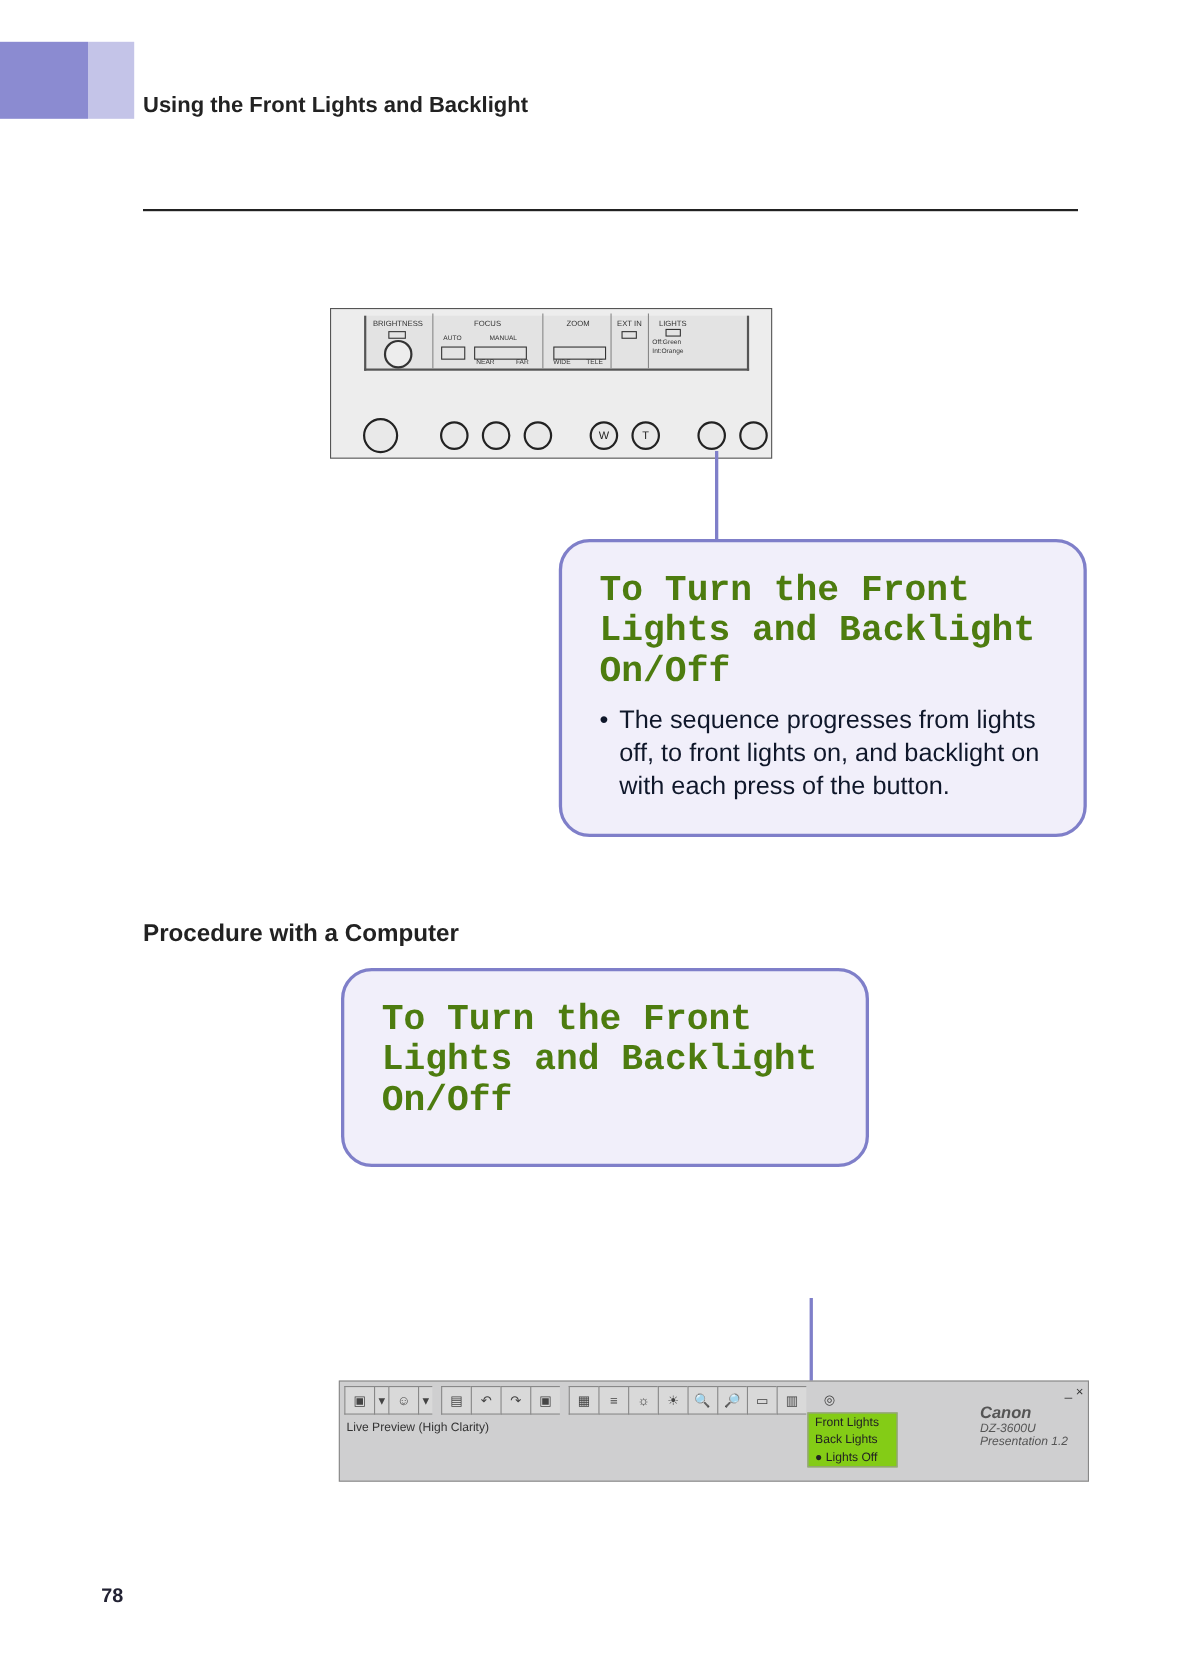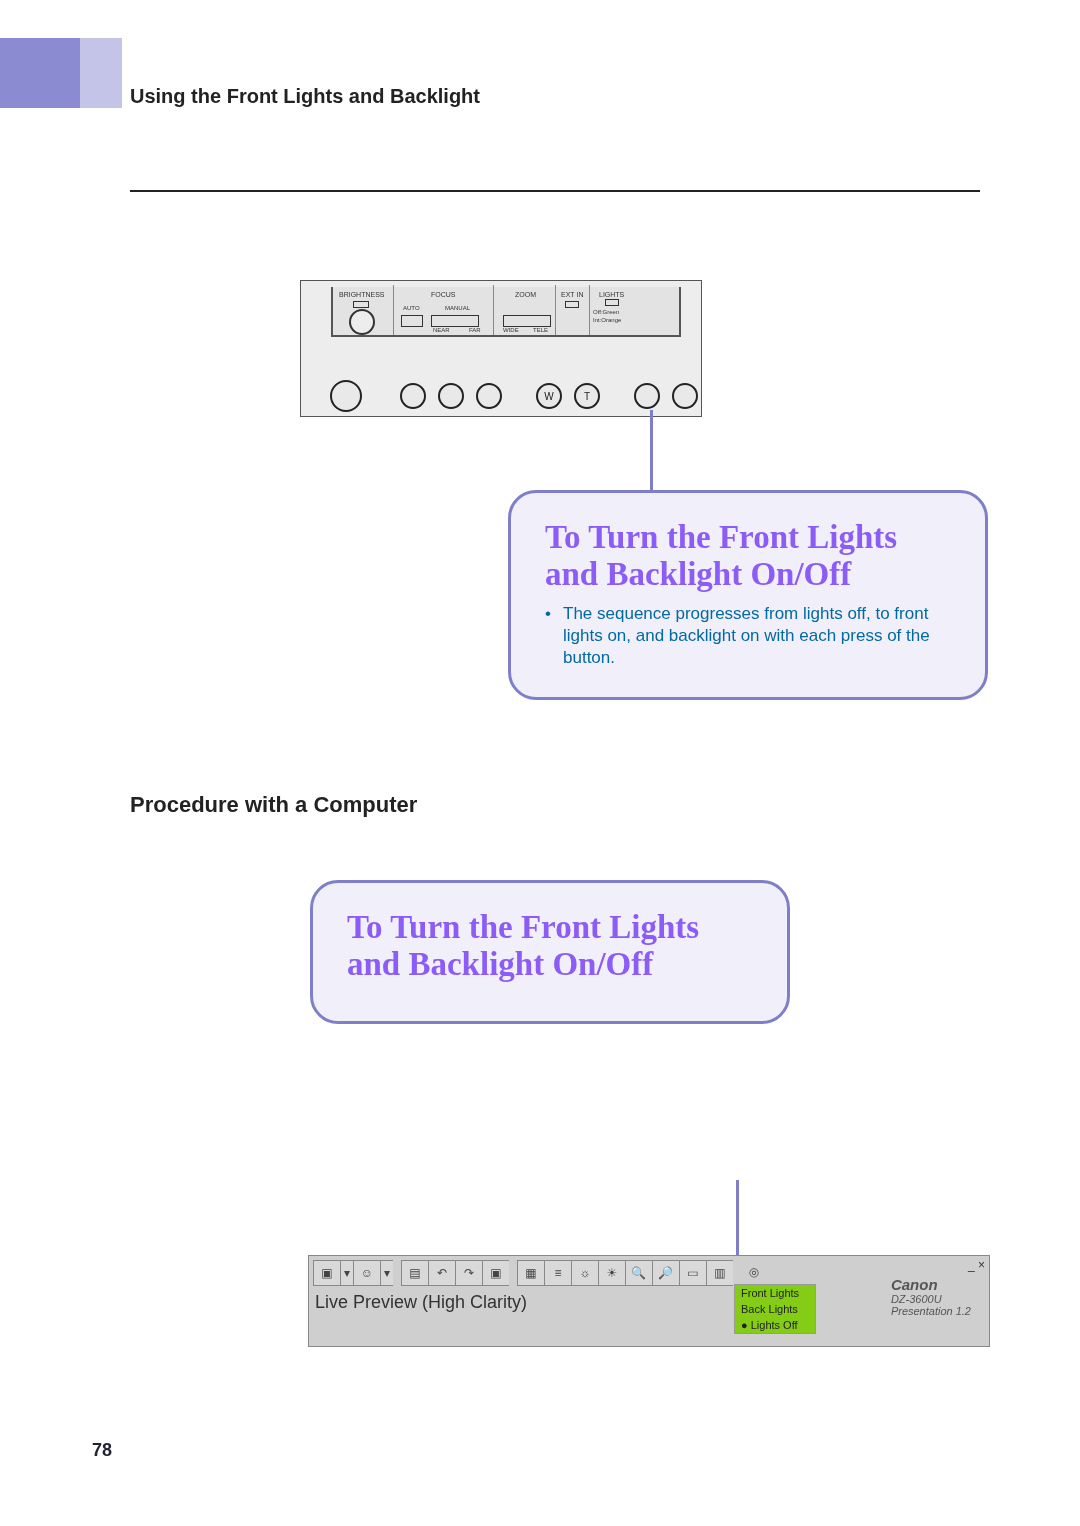--- a/index.html
+++ b/index.html
@@ -47,21 +47,21 @@
     background: #222;
   }
   .rule.r1 { top: 190px; }
   .proc-heading {
     position: absolute;
     left: 130px;
     font-weight: bold;
     font-size: 22px;
   }
   .h1pos { top: 205px; }
-  .h2pos { top: 792px; }
+  .h2pos { top: 835px; }
   
   .panel-box {
     position: absolute;
     left: 300px;
     top: 280px;
     width: 400px;
     height: 135px;
     background: #ededed;
     border: 1px solid #555;
   }
@@ -124,34 +124,34 @@
     position: absolute;
     border: 3px solid #7f7fc9;
     border-radius: 28px;
     background: #f1effa;
     padding: 26px 34px 28px;
     box-sizing: border-box;
   }
   .callout .title {
     font-size: 33px;
     font-weight: bold;
-    color: #8b5cf6;
-    font-family: Liberation Serif, serif;
+    color: #4d7c0f;
+    font-family: Liberation Mono, monospace;
     line-height: 1.12;
     margin-bottom: 10px;
   }
   .callout .sub {
     font-weight: bold;
     font-size: 19px;
     color: #303065;
     margin-bottom: 6px;
   }
   .callout .bullet {
-    font-size: 17px;
-    color: #0369a1;
+    font-size: 23px;
+    color: #0f172a;
     padding-left: 18px;
     position: relative;
     line-height: 1.3;
   }
   .callout .bullet::before {
     content: "•";
     position: absolute;
     left: 0;
     top: 0;
   }
@@ -190,21 +190,21 @@
     justify-content: center;
     font-size: 12px;
     color: #444;
   }
   .tb-btn:last-child { border-right: 1px solid #888; }
   .tb-gap { width: 8px; }
   .sw-status {
     position: absolute;
     left: 6px;
     top: 36px;
-    font-size: 18px;
+    font-size: 11px;
     color: #333;
   }
   .sw-menu {
     position: absolute;
     left: 425px;
     top: 28px;
     background: #84cc16;
     border: 1px solid #999;
     font-size: 11px;
     color: #222;

